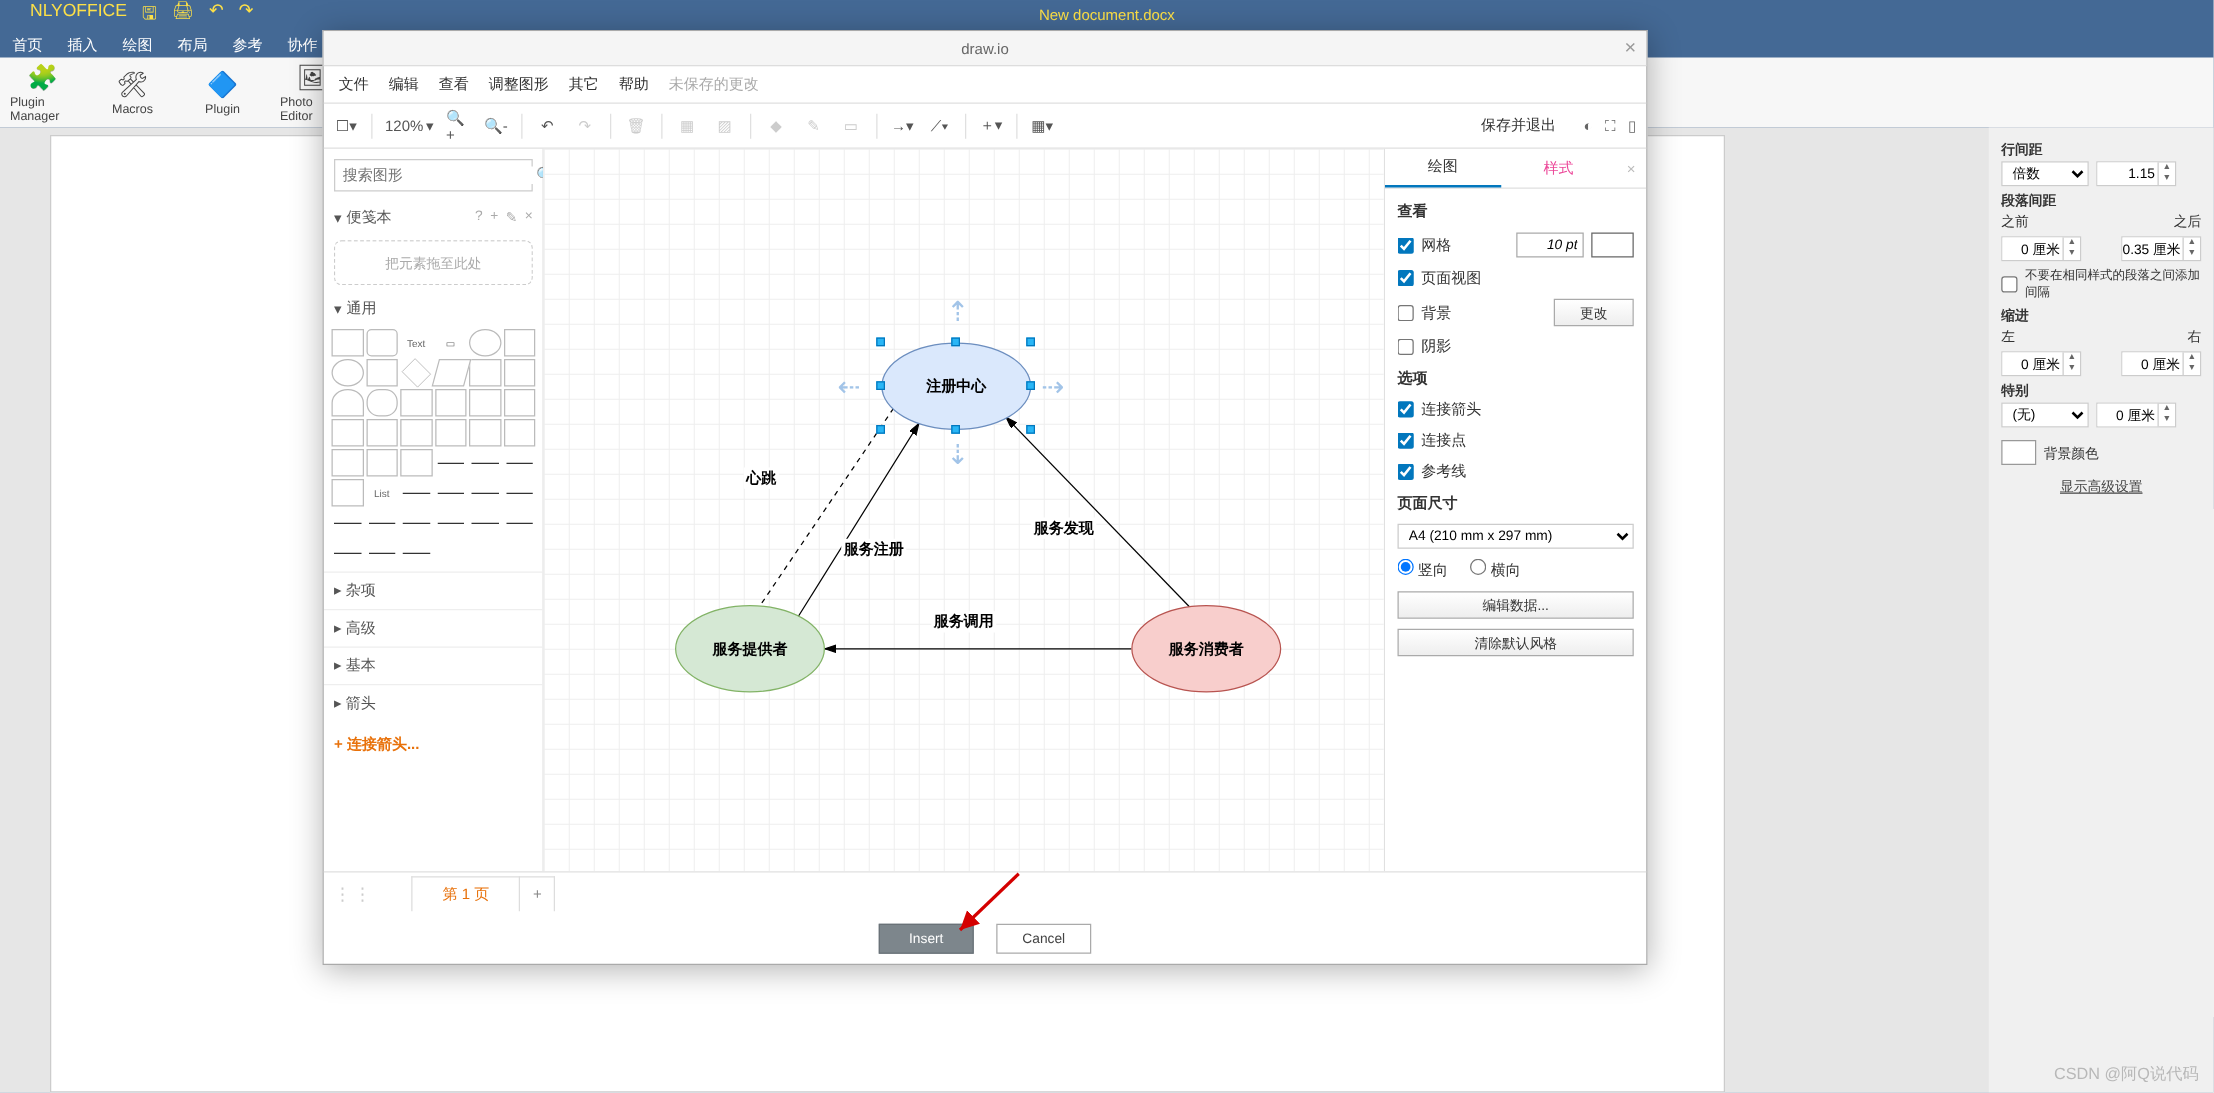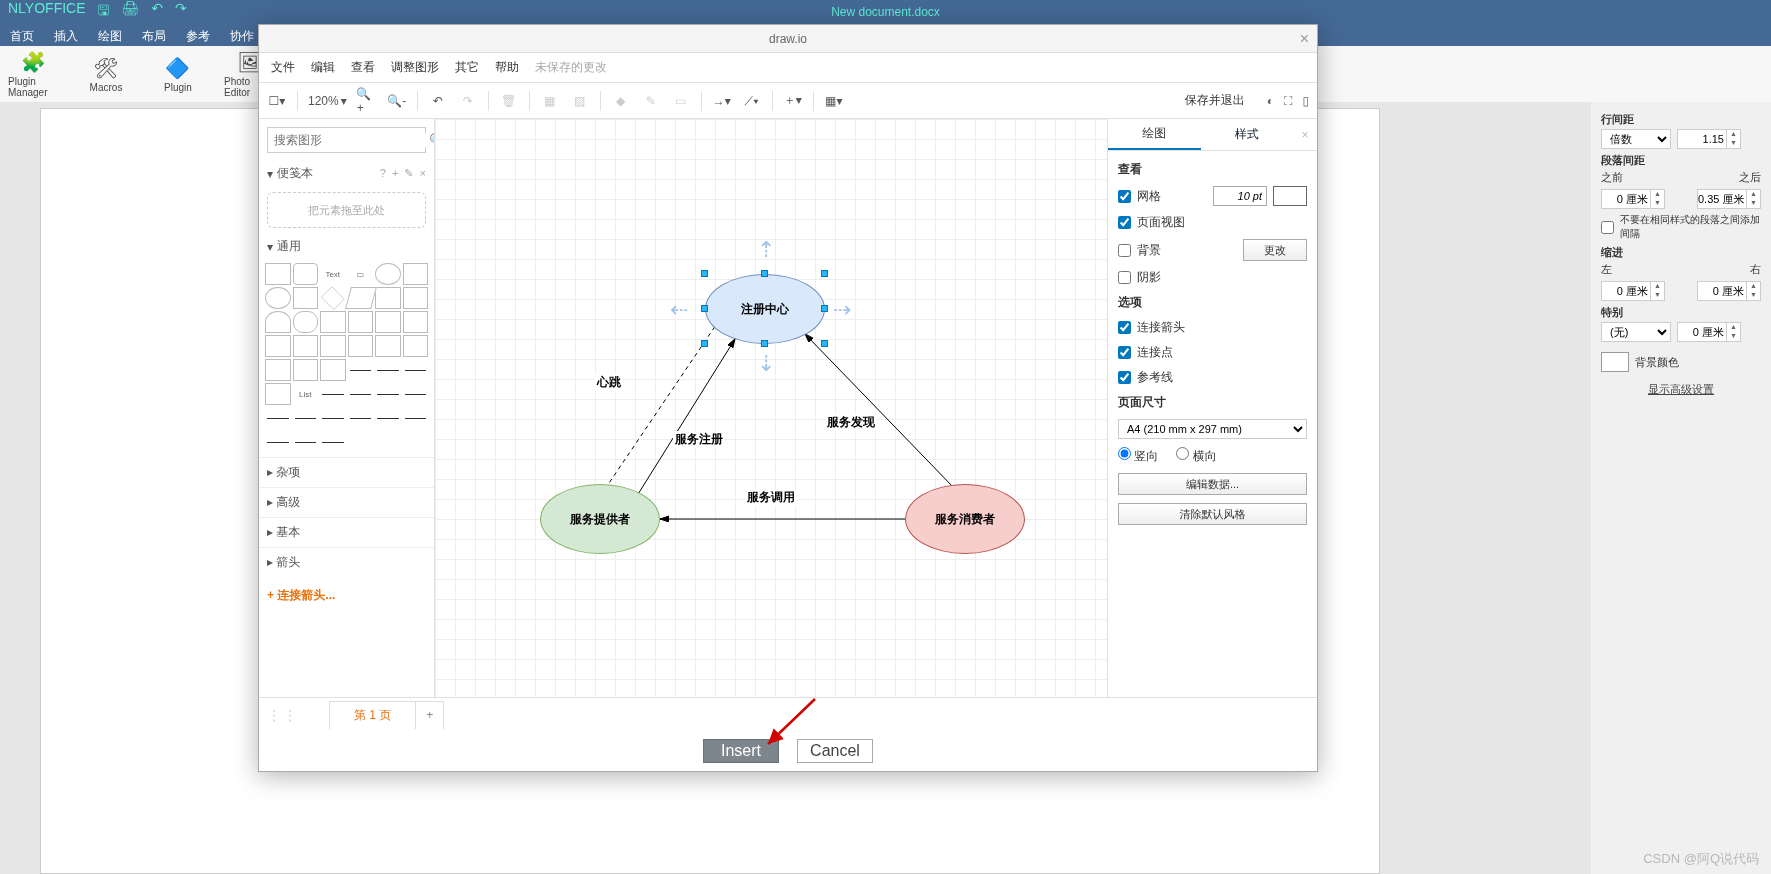--- a/index.html
+++ b/index.html
@@ -1,20 +1,20 @@
 <!DOCTYPE html>
 <html><head>
 <meta charset="utf-8">
 <style>
 * { box-sizing: border-box; margin: 0; padding: 0; font-family: "Microsoft YaHei", Arial, sans-serif; }
 body { background: #f0f0f0; width: 1771px; height: 874px; overflow: hidden; position: relative; }
 
 
 .app-bg { position: absolute; inset: 0; background: #446995; }
-.title-bar { height: 24px; color: #5eead4; font-size: 12px; display: flex; align-items: center; padding: 0 8px; }
+.title-bar { height: 24px; color: #fde047; font-size: 12px; display: flex; align-items: center; padding: 0 24px; }
 .title-icons { display: flex; gap: 12px; }
 .title-icons span { font-size: 14px; }
 .doc-title { position: absolute; left: 50%; transform: translateX(-50%); }
 .main-tabs { height: 22px; display: flex; color: #fff; font-size: 12px; }
 .main-tabs > div { padding: 4px 10px; cursor: pointer; }
 .main-tabs .active { background: #fff; color: #333; }
 .ribbon { height: 56px; background: #f7f7f7; display: flex; padding: 4px 8px; gap: 20px; }
 .ribbon-item { display: flex; flex-direction: column; align-items: center; justify-content: center; font-size: 10px; color: #444; gap: 2px; width: 52px; }
 .ribbon-item .ico { font-size: 20px; }
 .doc-area { position: absolute; top: 102px; left: 0; right: 0; bottom: 0; background: #e6e6e6; }
@@ -76,39 +76,39 @@
 .node.red { background: #f8cecc; border: 1px solid #b85450; width: 120px; height: 70px; }
 .sel-handle { position: absolute; width: 7px; height: 7px; background: #29b6f6; border: 1px solid #0277bd; }
 .sel-arrow { position: absolute; color: #a2c4e8; font-size: 22px; }
 .edge-label { position: absolute; font-size: 12px; font-weight: bold; background: #fff; padding: 0 2px; }
 svg.edges { position: absolute; inset: 0; width: 100%; height: 100%; pointer-events: none; }
 svg.edges line, svg.edges path { stroke: #000; stroke-width: 1; }
 
 
 .dio-right { width: 210px; border-left: 1px solid #e0e0e0; display: flex; flex-direction: column; font-size: 12px; color: #333; }
 .fmt-tabs { height: 32px; display: flex; border-bottom: 1px solid #e0e0e0; }
-.fmt-tabs div { flex: 1; display: flex; align-items: center; justify-content: center; cursor: pointer; color: #0f172a; }
+.fmt-tabs div { flex: 1; display: flex; align-items: center; justify-content: center; cursor: pointer; color: #ec4899; }
 .fmt-tabs div.active { color: #333; border-bottom: 2px solid #0277bd; }
 .fmt-tabs .x { flex: 0 0 24px; color: #bbb; }
 .fmt-body { padding: 10px; display: flex; flex-direction: column; gap: 8px; }
 .fmt-h { font-weight: bold; }
 .fmt-row { display: flex; align-items: center; gap: 6px; }
 .fmt-row input[type=checkbox] { accent-color: #0277bd; }
 .fmt-btn { border: 1px solid #aaa; background: linear-gradient(#fff,#eee); height: 22px; font-size: 11px; cursor: pointer; text-align: center; display: flex; align-items: center; justify-content: center; }
 .num-box { width: 54px; height: 20px; border: 1px solid #aaa; text-align: right; padding-right: 4px; font-size: 11px; }
 .color-box { width: 34px; height: 20px; border: 1px solid #666; background: #fff; }
 
 
 .dio-footer { height: 34px; border-top: 1px solid #e0e0e0; display: flex; align-items: center; padding: 0 8px; font-size: 12px; }
 .page-tab { height: 28px; padding: 0 24px; border: 1px solid #ddd; border-bottom: none; background: #fff; display: flex; align-items: center; color: #e8710a; margin-left: 30px; }
 .add-page { width: 28px; height: 28px; border: 1px solid #ddd; border-bottom: none; border-left: none; display: flex; align-items: center; justify-content: center; color: #888; cursor: pointer; }
 .handle { color: #ccc; font-size: 14px; letter-spacing: 2px; }
 
 .modal-buttons { height: 40px; display: flex; align-items: center; justify-content: center; gap: 18px; }
-.btn { height: 24px; width: 76px; font-size: 16px; border: 1px solid #aaa; display: flex; align-items: center; justify-content: center; cursor: pointer; }
+.btn { height: 24px; width: 76px; font-size: 11px; border: 1px solid #aaa; display: flex; align-items: center; justify-content: center; cursor: pointer; }
 .btn.primary { background: #7d868c; color: #fff; border-color: #6a7278; }
 .btn.secondary { background: #fff; color: #444; }
 
 .red-arrow { position: absolute; pointer-events: none; }
 
 .watermark { position: absolute; right: 12px; bottom: 6px; color: #b8b8b8; font-size: 13px; }
 </style>
 </head>
 <body>
 

